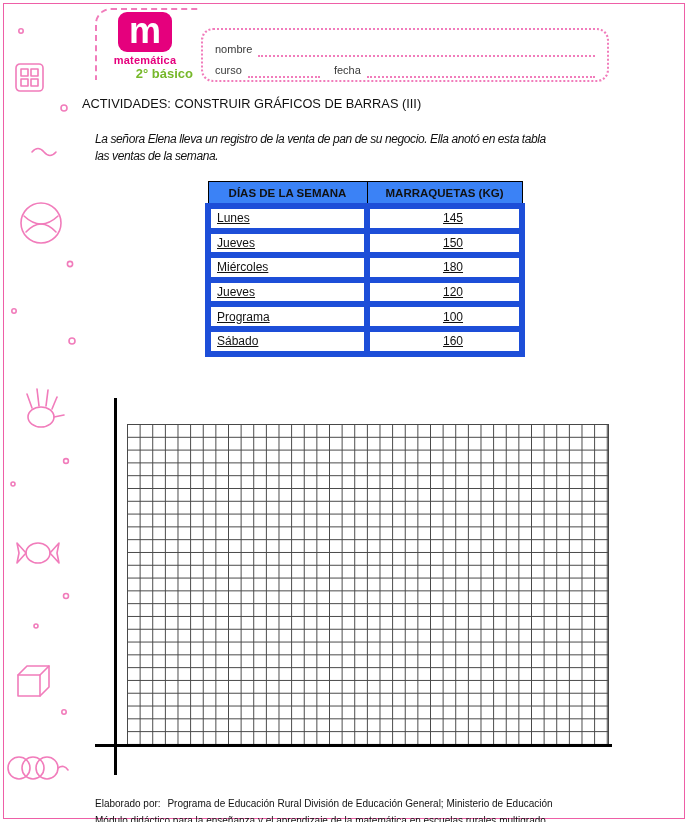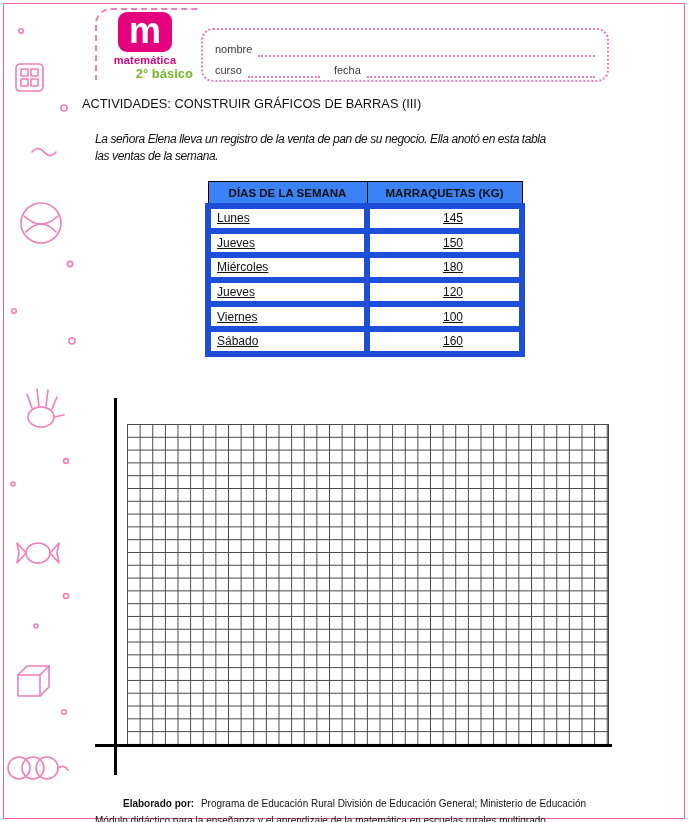--- a/index.html
+++ b/index.html
@@ -46,21 +46,21 @@
   
   .vaxis{position:absolute;left:114px;top:398px;width:3px;height:377px;background:#000;}
   .haxis{position:absolute;left:95px;top:744px;width:517px;height:3px;background:#000;}
   .grid{position:absolute;left:127px;top:424px;width:481px;height:320px;
         background-image:linear-gradient(to right,#474747 1px,transparent 1px),
                          linear-gradient(to bottom,#474747 1px,transparent 1px);
         background-size:12.63px 12.8px;border-right:1px solid #474747;}
 
   
   .footer{position:absolute;left:95px;top:798px;font-size:10px;color:#111;white-space:nowrap;}
-  .f-label{font-weight:bold;margin-right:4px;margin-left:28px;}
+  .f-label{font-weight:normal;margin-right:4px;}
   .footer2{position:absolute;left:95px;top:815px;font-size:10px;width:517px;white-space:nowrap;overflow:hidden;}
 </style>
 </head>
 <body>
 
 <div class="page">
   <div class="frame"></div>
 
   <svg class="doodles" width="90" height="810" viewBox="0 0 90 810">
     <circle class="dd" cx="17" cy="25" r="2.2"></circle>
@@ -157,21 +157,21 @@
         </tr>
         <tr>
           <td class="day">Miércoles</td>
           <td class="kg">180</td>
         </tr>
         <tr>
           <td class="day">Jueves</td>
           <td class="kg">120</td>
         </tr>
         <tr>
-          <td class="day">Viernes</td>
+          <td class="day">Programa</td>
           <td class="kg">100</td>
         </tr>
         <tr>
           <td class="day">Sábado</td>
           <td class="kg">160</td>
         </tr>
       </tbody>
   </table>
 
   <div class="para instruction">

